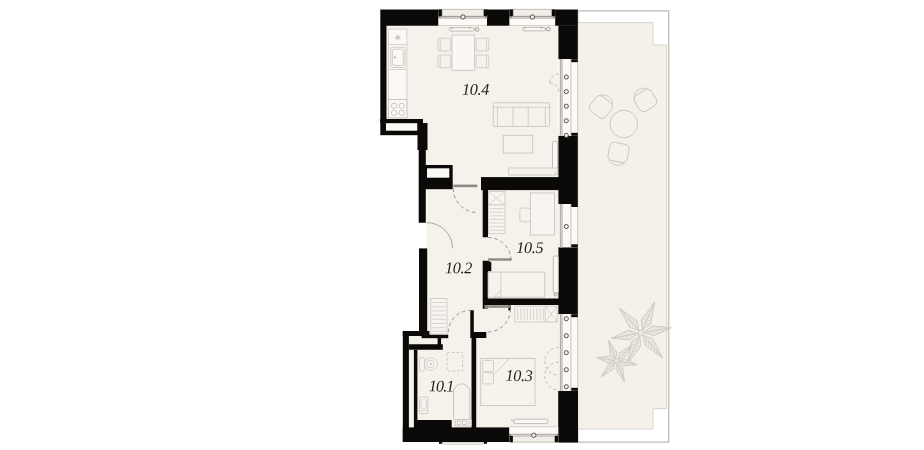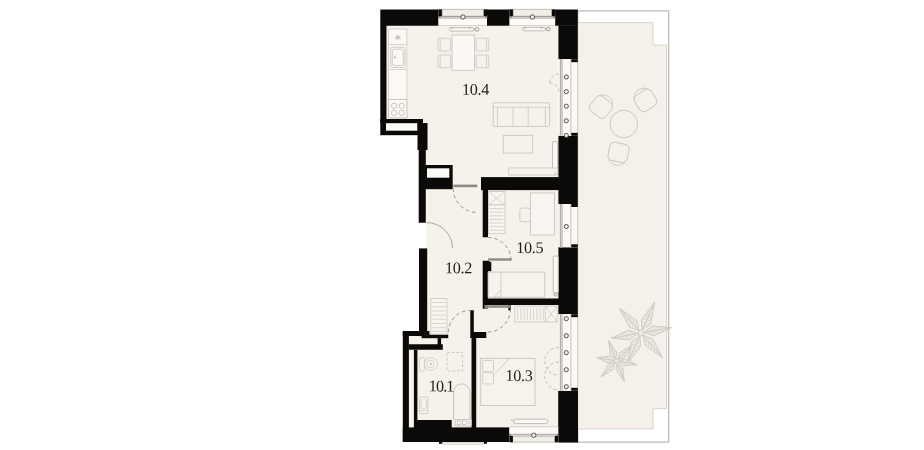--- a/index.html
+++ b/index.html
@@ -1,17 +1,17 @@
 <!DOCTYPE html>
 <html><head>
 <meta charset="utf-8">
 <style>
 html,body{margin:0;padding:0;background:#ffffff;}
 #stage{width:924px;height:450px;position:relative;background:#ffffff;overflow:hidden;opacity:0.999;transform:translateZ(0);will-change:transform;
-font-family:"Liberation Serif", serif;}
+font-family:"Liberation Serif", serif;font-style:italic;}
 svg{display:block;} svg text{-webkit-font-smoothing:antialiased;text-rendering:geometricPrecision;}
 </style>
 </head>
 <body>
 <div id="stage">
 <svg width="924" height="450" viewBox="0 0 924 450">
 <defs>
 <pattern id="snowhatch" width="3" height="3" patternUnits="userSpaceOnUse" patternTransform="rotate(45)">
 <rect width="3" height="3" fill="#efebe4"></rect>
 <line x1="0" y1="0" x2="0" y2="3" stroke="#cdc9c2" stroke-width="1.1"></line>

